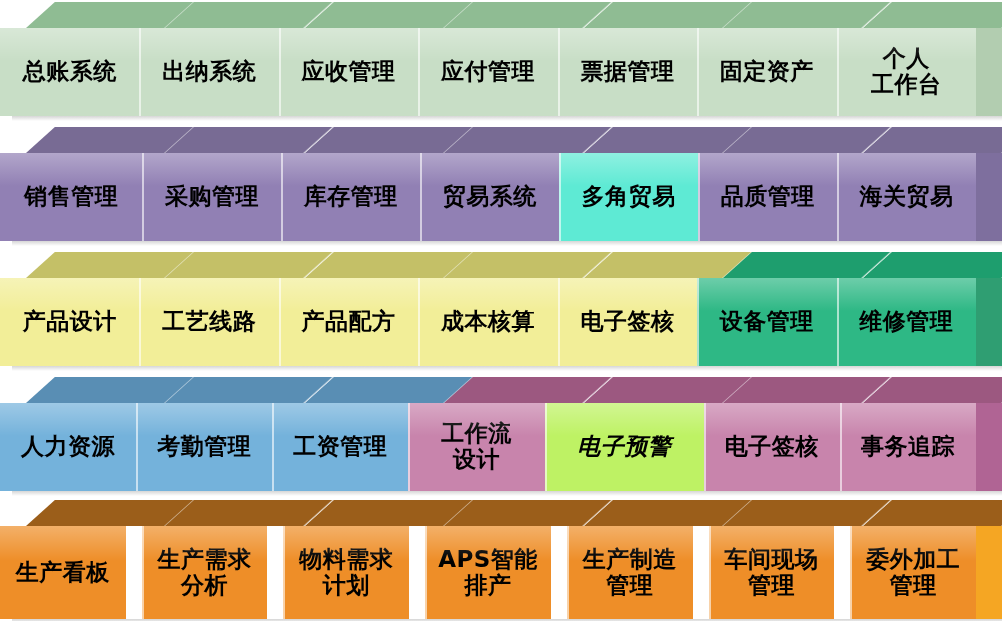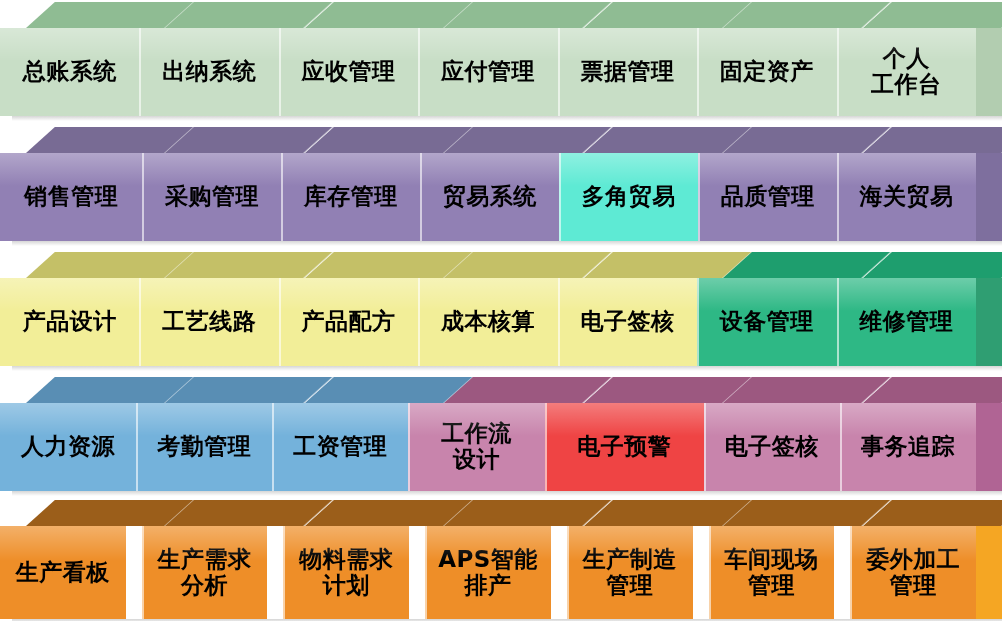--- a/index.html
+++ b/index.html
@@ -265,21 +265,21 @@
           <div class="sheen"></div>
           <span class="label">工资管理</span>
           <div class="divider" style="left: 0px;"></div>
         </div>
         <div class="cell" style="width: 139.429px; background: rgb(200, 132, 172);">
           <div class="sheen"></div>
           <span class="label">工作流
 设计</span>
           <div class="divider" style="left: 0px;"></div>
         </div>
-        <div class="cell" style="width: 163px; background: #ef4444;">
+        <div class="cell" style="width: 163px; background: #bef264; font-style: italic;">
           <div class="sheen"></div>
           <span class="label">电子预警</span>
           <div class="divider" style="left: 0px;"></div>
         </div>
         <div class="cell" style="width: 139.429px; background: rgb(200, 132, 172);">
           <div class="sheen"></div>
           <span class="label">电子签核</span>
           <div class="divider" style="left: 0px;"></div>
         </div>
         <div class="cell" style="width: 139.429px; background: rgb(200, 132, 172);">

